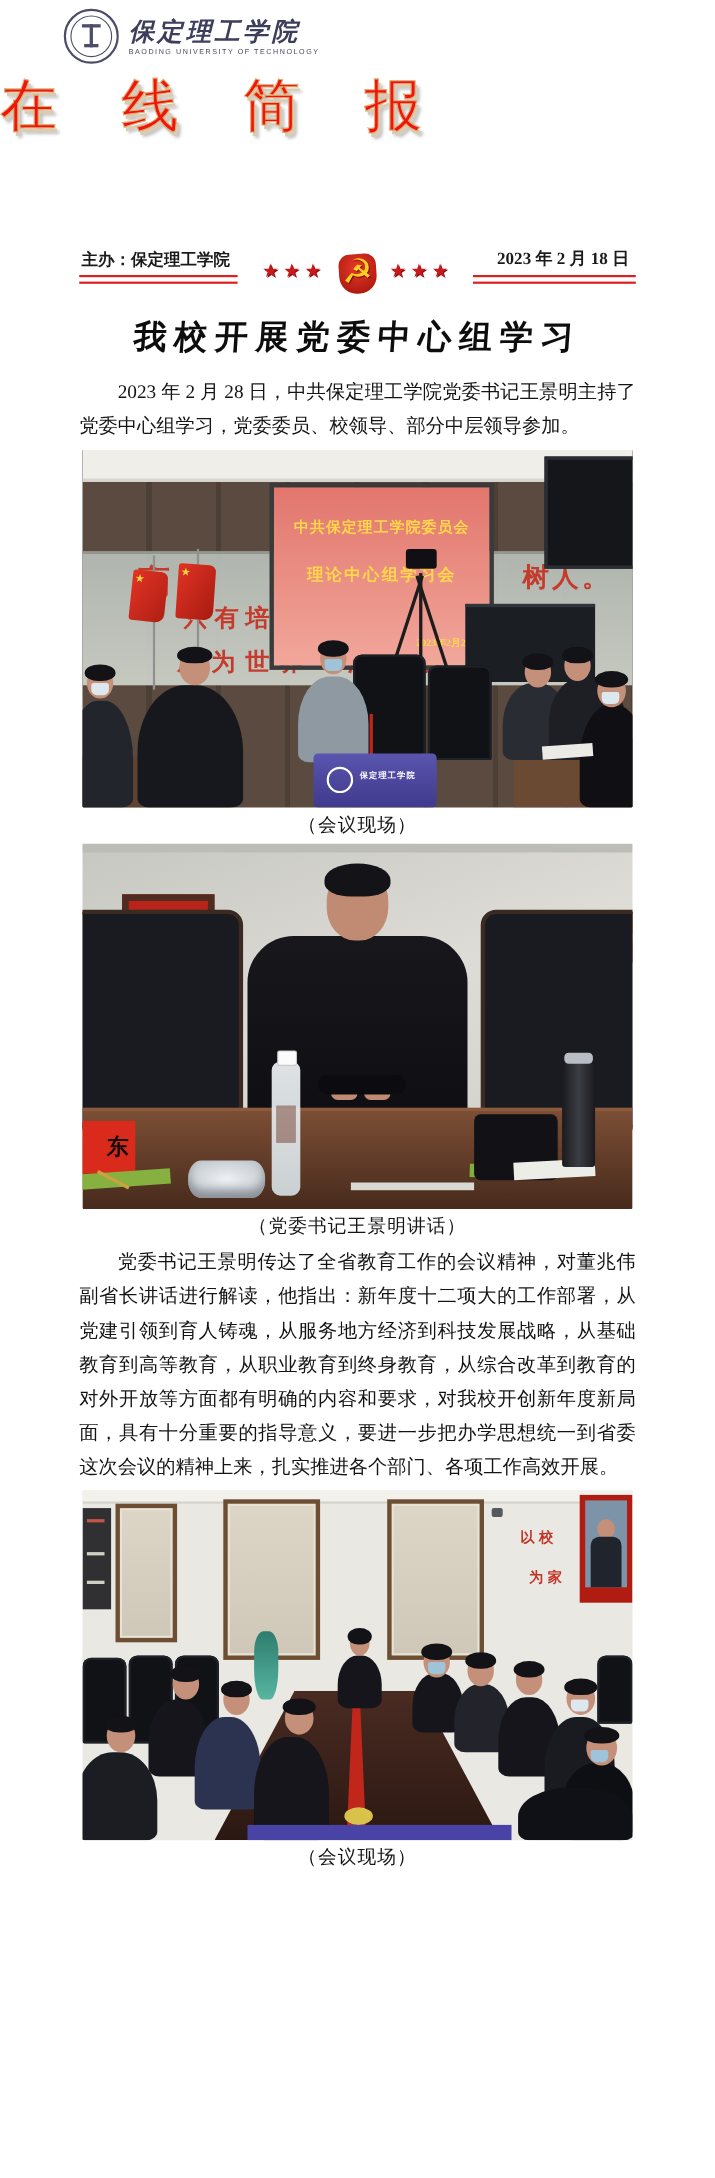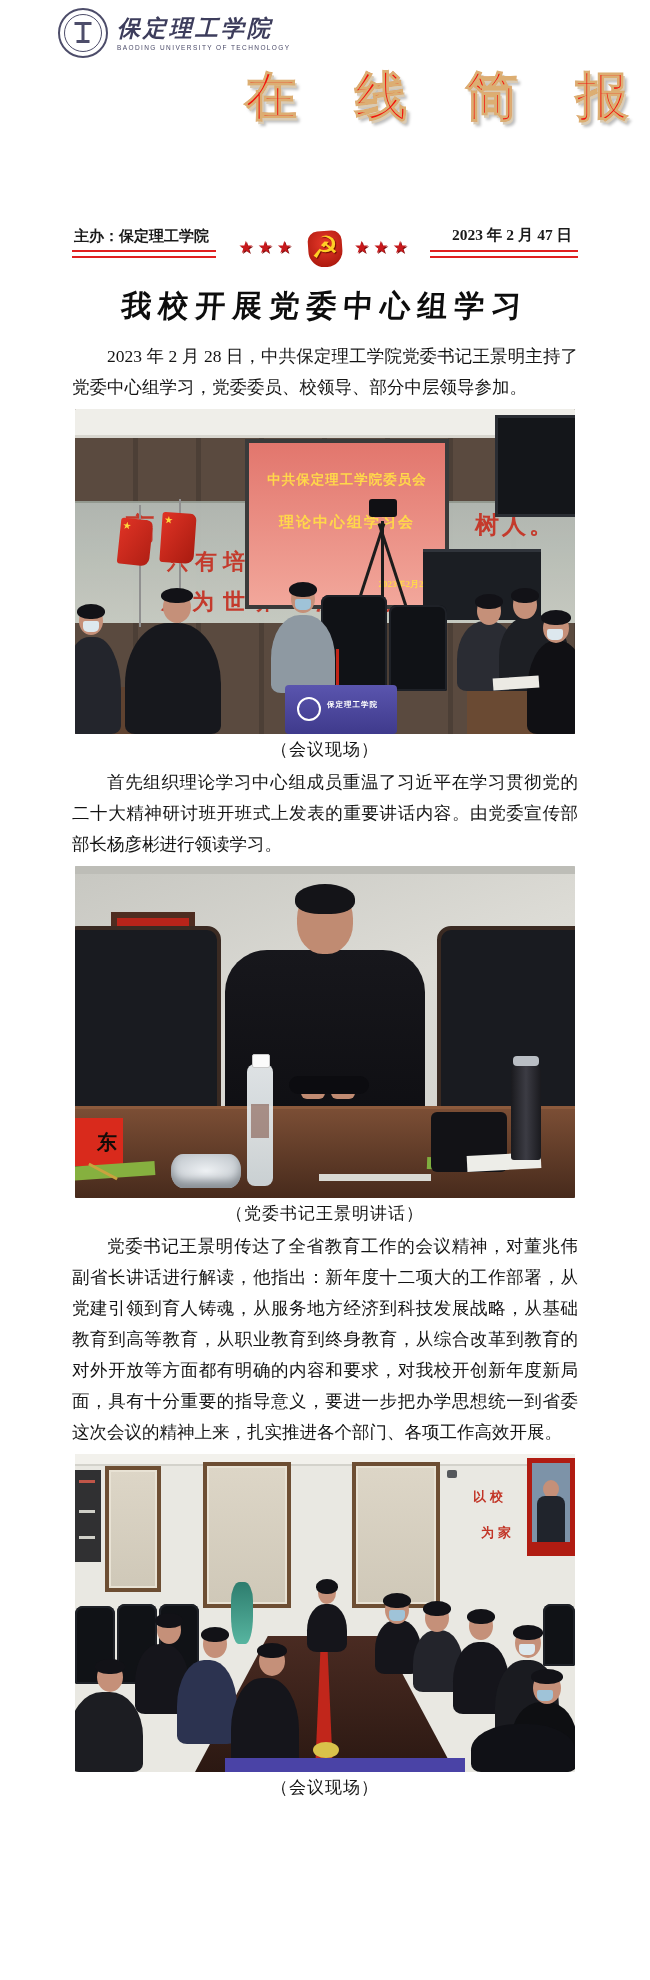--- a/index.html
+++ b/index.html
@@ -10,22 +10,22 @@
   
   .logo{position:absolute;top:8px;left:58px;display:flex;align-items:center;gap:9px;}
   .seal{width:46px;height:46px;border:2px solid #4d4d6a;border-radius:50%;position:relative;flex:0 0 auto;}
   .seal::before{content:"";position:absolute;inset:4px;border:1px solid #4d4d6a;border-radius:50%;}
   .seal-bar-v{position:absolute;left:50%;top:12px;width:3px;height:21px;background:#4d4d6a;transform:translateX(-50%);}
   .seal-bar-h{position:absolute;left:50%;top:12px;width:17px;height:3px;background:#4d4d6a;transform:translateX(-50%);}
   .seal-bar-b{position:absolute;left:50%;top:30px;width:13px;height:3px;background:#4d4d6a;transform:translateX(-50%);}
   .uni-cn{font-size:23px;font-weight:bold;font-style:italic;color:#3d3d5c;letter-spacing:3px;line-height:26px;}
   .uni-en{font-size:6.5px;letter-spacing:1.4px;color:#4a4a68;margin-top:2px;font-family:"Liberation Sans",sans-serif;}
 
-  .big-title{position:absolute;top:62px;left:0;width:100%;text-align:right;
-    font-family:"Liberation Sans",sans-serif;font-weight:700;font-size:52px;letter-spacing:22px;
+  .big-title{position:absolute;top:62px;left:0;width:100%;text-align:left;
+    font-family:"Liberation Sans",sans-serif;font-weight:400;font-size:52px;letter-spacing:22px;
     color:#f2130c;-webkit-text-stroke:1px #dcae72;
     text-shadow:2px 3px 0 #d9cbb4,4px 5px 3px #bdbdbd;}
 
   
   .pubbar{position:absolute;top:214px;left:72px;width:506px;height:46px;}
   .pub-left{position:absolute;left:2px;bottom:14px;font-family:"Liberation Sans",sans-serif;font-weight:bold;font-size:15px;color:#1a1a1a;}
   .pub-right{position:absolute;right:6px;bottom:14px;font-weight:bold;font-size:15.5px;color:#1a1a1a;}
   .dline{position:absolute;bottom:2px;height:4px;border-top:2px solid #e02020;border-bottom:2px solid #e02020;}
   .dline.l{left:0;width:144px;}
   .dline.r{right:0;width:148px;}
@@ -82,21 +82,21 @@
     <span>
       <div class="uni-cn">保定理工学院</div>
       <div class="uni-en">BAODING UNIVERSITY OF TECHNOLOGY</div>
     </span>
   </div>
 
   <div class="big-title">在 线 简 报</div>
 
   <div class="pubbar">
     <span class="pub-left">主办：保定理工学院</span>
-    <span class="pub-right">2023 年 2 月 47 日</span>
+    <span class="pub-right">2023 年 2 月 18 日</span>
     <span class="dline l"></span>
     <span class="dline r"></span>
     <span class="ornament">
       <span class="stars">★★★</span>
       <span class="emblem"><i>☭</i></span>
       <span class="stars">★★★</span>
     </span>
   </div>
 
   <div class="art">
@@ -164,21 +164,20 @@
 
         <div class="abs" style="left:210px;top:276px;width:112px;height:49px;background:linear-gradient(#5a55ae,#3f3a8c);border-radius:4px;z-index:7;">
           <span class="abs" style="left:12px;top:12px;width:20px;height:20px;border:2px solid #fff;border-radius:50%;"></span>
           <span class="abs" style="left:42px;top:15px;color:#fff;font-size:7.5px;letter-spacing:1px;font-weight:bold;">保定理工学院</span>
         </div>
         <div class="abs" style="left:418px;top:268px;width:46px;height:12px;background:#eceae4;transform:rotate(-4deg);z-index:8;"></div>
       </div>
       <figcaption>（会议现场）</figcaption>
     </figure>
 
-    <p>首先组织理论学习中心组成员重温了习近平在学习贯彻党的二十大精神研讨班开班式上发表的重要讲话内容。由党委宣传部部长杨彦彬进行领读学习。</p>
 
     <figure>
       <div class="scene s2">
         <div class="abs" style="top:0;left:0;right:0;height:8px;background:#bdbdb7;"></div>
         <div class="abs" style="left:36px;top:46px;width:72px;height:66px;background:#b8241a;border:6px solid #4e2c20;"></div>
         <div class="abs" style="left:402px;top:62px;width:96px;height:40px;background:linear-gradient(#a6150c,#c7241a);border:3px solid #7b5a32;overflow:hidden;">
           <span class="abs" style="left:4px;top:0;width:120px;line-height:40px;color:#f5e9d7;font-size:8.5px;white-space:nowrap;font-weight:bold;">时任中国教育协会会长周远</span>
         </div>
 
         <div class="abs" style="left:-12px;top:60px;width:150px;height:192px;background:#191b20;border:4px solid #3a2a22;border-radius:14px;"></div>

